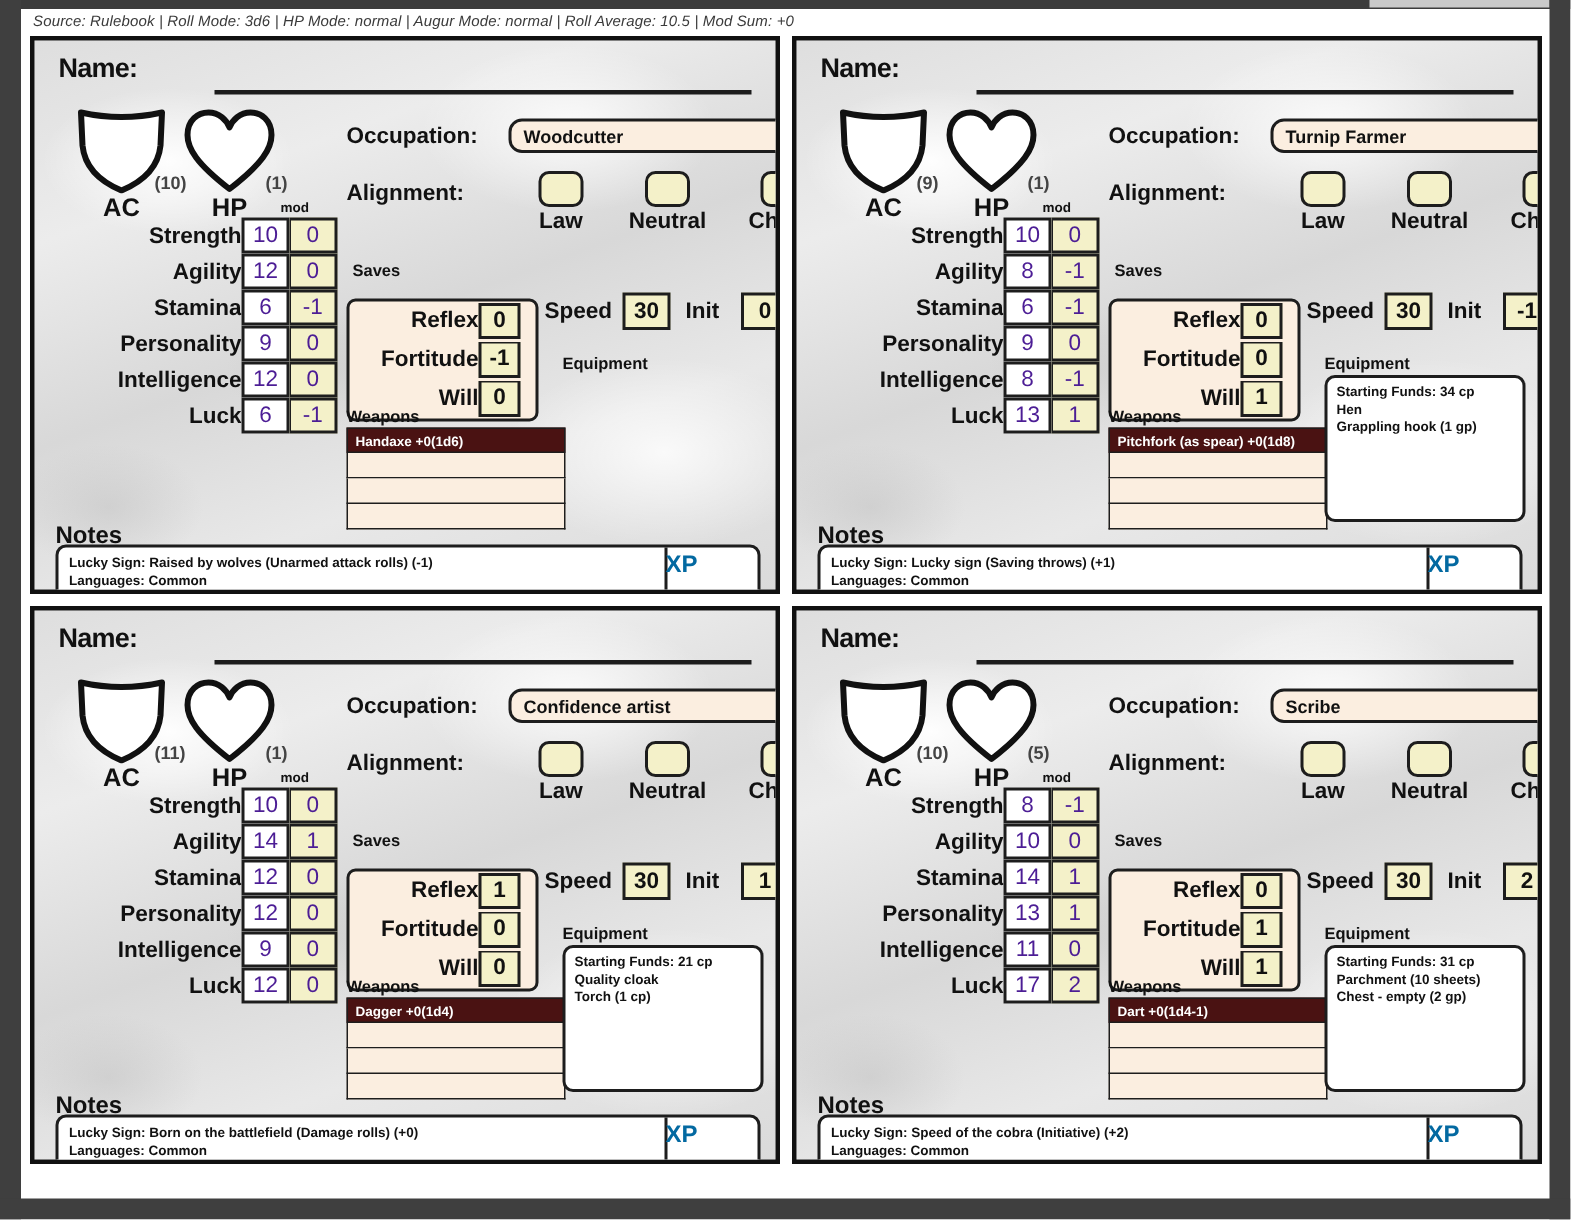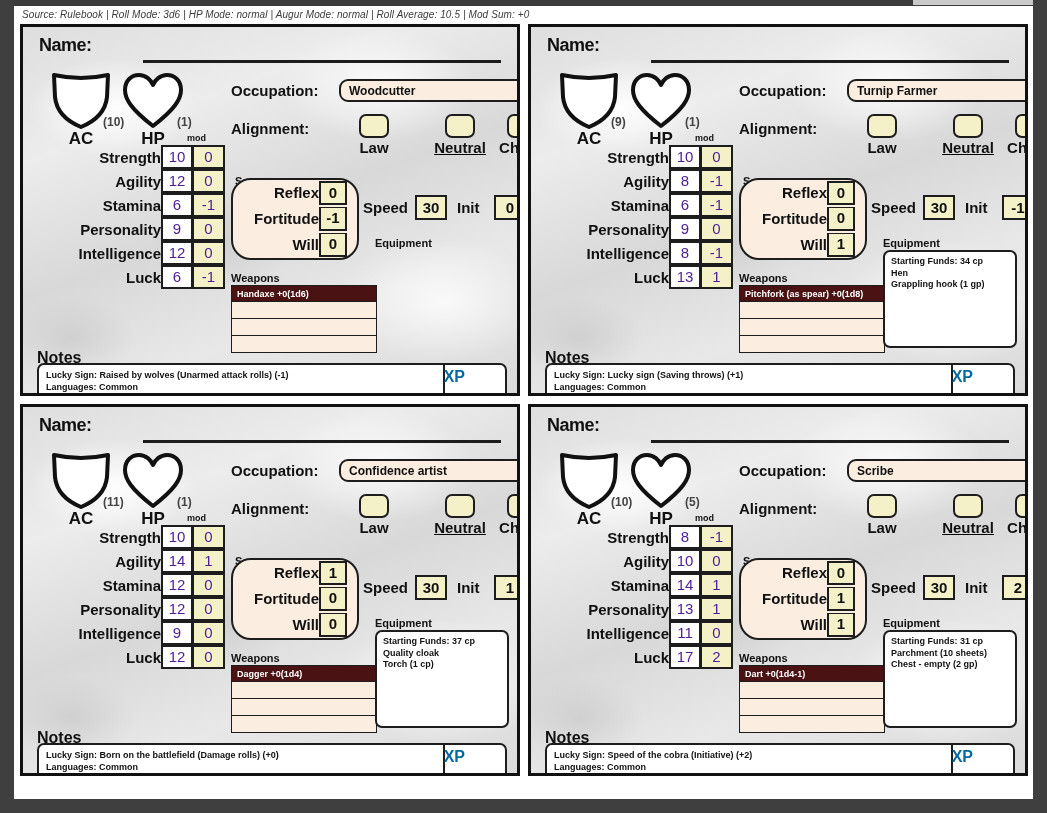--- a/index.html
+++ b/index.html
@@ -85,21 +85,21 @@
   .occ-box {
     position:absolute; left:108px; top:0; width:190px; height:23px;
     background:#fbeee0; border:2px solid #1d1d1d; border-radius:9px;
     font-size:12px; font-weight:bold; color:#111;
     padding:3px 0 0 8px; white-space:nowrap; overflow:hidden;
   }
   .align-row { position:absolute; left:208px; top:87px; width:292px; height:46px; }
   .align-label { position:absolute; left:0; top:6px; font-size:15px; font-weight:bold; color:#111; }
   .align-opt { position:absolute; top:0; width:74px; text-align:center; }
   .align-opt.a0 { left:106px; }
-  .align-opt.a1 { left:192px;text-decoration:underline; }
+  .align-opt.a1 { left:177px; }
   .align-opt.a2 { left:254px; }
   .align-box {
     width:30px; height:24px; margin:0 auto;
     background:#f4f1c9; border:2px solid #1d1d1d; border-radius:7px;
   }
   .align-name { font-size:15px; font-weight:bold; color:#111; margin-top:1px; }
 
   
   .attrs { position:absolute; left:12px; top:118px; width:190px; }
   .mod-hdr { position:absolute; left:152px; top:-12px; font-size:9px; font-weight:bold; color:#111; }
@@ -112,22 +112,22 @@
     position:absolute; top:0; width:32px; height:24px;
     border:2px solid #1d1d1d; text-align:center;
     font-size:15px; font-weight:normal; color:#4c1d95; line-height:20px;
   }
   .attr-val { left:126px; background:#ffffff; }
   .attr-mod { left:158px; background:#f4f1c9; border-left-width:1px; }
 
   
   .saves-cap { position:absolute; left:212px; top:148px; font-size:11px; font-weight:bold; color:#111; }
   .saves-box {
-    position:absolute; left:208px; top:151px; width:128px; height:82px;
-    background:#fbeee0; border:2px solid #1d1d1d; border-radius:20px;
+    position:absolute; left:208px; top:172px; width:128px; height:82px;
+    background:#fbeee0; border:2px solid #1d1d1d; border-radius:6px;
   }
   .save-row { position:relative; height:26px; }
   .save-name {
     position:absolute; right:38px; top:4px; font-size:15px; font-weight:bold; color:#111;
   }
   .save-val {
     position:absolute; left:86px; top:1px; width:28px; height:24px;
     background:#f4f1c9; border:2px solid #1d1d1d; text-align:center;
     font-size:15px; font-weight:bold; color:#111; line-height:20px;
   }
@@ -509,21 +509,21 @@
         </div>
         <div class="weap-cap">Weapons</div>
         <div class="weap-list">
           <div class="weap-row first filled">Dagger +0(1d4)</div>
           <div class="weap-row"></div>
           <div class="weap-row"></div>
           <div class="weap-row"></div>
         </div>
         <div class="equip-cap">Equipment</div>
         <div class="equip-box">
-          <div class="equip-line">Starting Funds: 37 cp</div>
+          <div class="equip-line">Starting Funds: 21 cp</div>
           <div class="equip-line">Quality cloak</div>
           <div class="equip-line">Torch (1 cp)</div>
         </div>
         <div class="notes-cap">Notes</div>
         <div class="notes-box">
           <div class="notes-text">
             <div class="notes-line">Lucky Sign: Born on the battlefield (Damage rolls) (+0)</div>
             <div class="notes-line">Languages: Common</div>
           </div>
           <div class="xp-div"></div>

